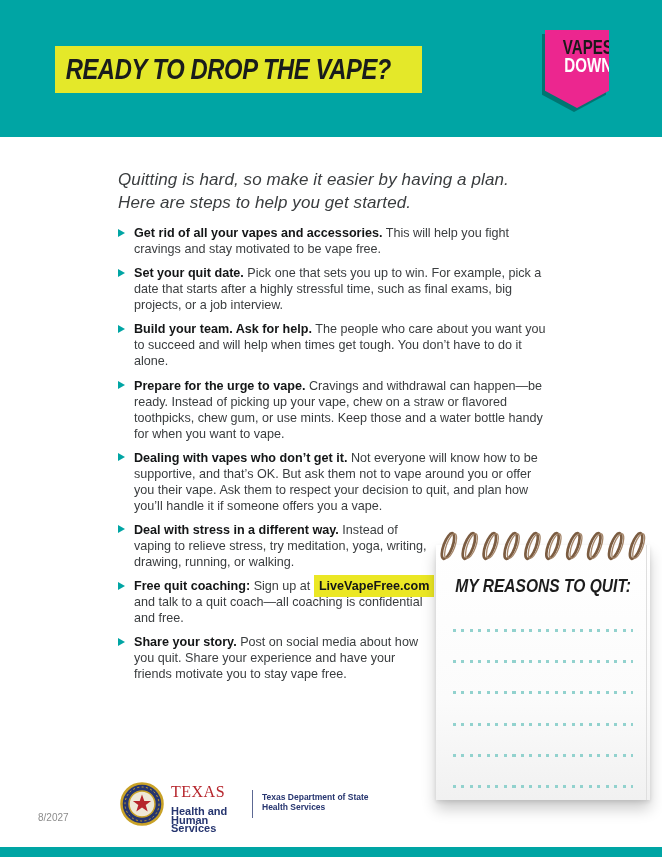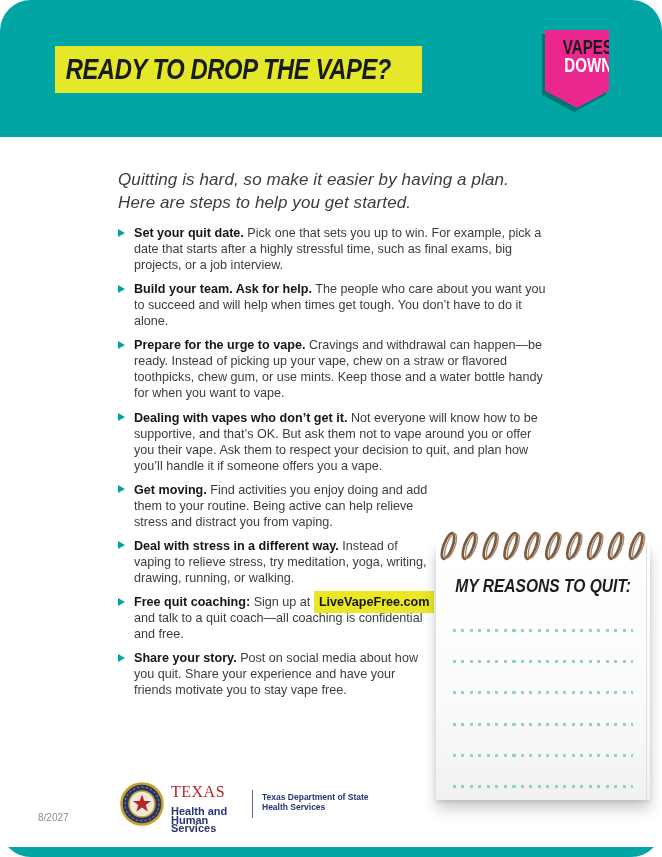--- a/index.html
+++ b/index.html
@@ -1,19 +1,19 @@
 <!DOCTYPE html>
 <html><head>
 <meta charset="utf-8">
 <style>
   * { margin:0; padding:0; box-sizing:border-box; }
   html,body { background:#ffffff; }
   .page {
     position:relative; width:662px; height:857px; background:#ffffff;
-    overflow:hidden; font-family:"Liberation Sans", sans-serif;border-radius:31px;
+    overflow:hidden; font-family:"Liberation Sans", sans-serif;
   }
 
   
   .top-band { position:absolute; top:0; left:0; width:662px; height:137px; background:#00A5A4; }
   .title-box {
     position:absolute; left:55px; top:46px; width:367px; height:47px;
     background:#E4E829; display:flex; align-items:center;
   }
   .title-text {
     font-weight:bold; font-style:italic; font-size:29px; color:#191C1C;
@@ -106,25 +106,25 @@
       </div>
     </div>
   </header>
 
   <main class="main">
     <p class="intro">
       <span>Quitting is hard, so make it easier by having a plan.</span><br>
       <span>Here are steps to help you get started.</span>
     </p>
     <div id="tips">
+        <div class="tip"><span class="tri"></span><span class="lead">Get rid of all your vapes and accessories.</span> <span>This will help you fight cravings and stay motivated to be vape free.</span></div>
         <div class="tip"><span class="tri"></span><span class="lead">Set your quit date.</span> <span>Pick one that sets you up to win. For example, pick a date that starts after a highly stressful time, such as final exams, big projects, or a job interview.</span></div>
         <div class="tip"><span class="tri"></span><span class="lead">Build your team. Ask for help.</span> <span>The people who care about you want you to succeed and will help when times get tough. You don’t have to do it alone.</span></div>
         <div class="tip"><span class="tri"></span><span class="lead">Prepare for the urge to vape.</span> <span>Cravings and withdrawal can happen—be ready. Instead of picking up your vape, chew on a straw or flavored toothpicks, chew gum, or use mints. Keep those and a water bottle handy for when you want to vape.</span></div>
         <div class="tip"><span class="tri"></span><span class="lead">Dealing with vapes who don’t get it.</span> <span>Not everyone will know how to be supportive, and that’s OK. But ask them not to vape around you or offer you their vape. Ask them to respect your decision to quit, and plan how you’ll handle it if someone offers you a vape.</span></div>
-        <div class="tip narrow"><span class="tri"></span><span class="lead">Get moving.</span> <span>Find activities you enjoy doing and add them to your routine. Being active can help relieve stress and distract you from vaping.</span></div>
         <div class="tip narrow"><span class="tri"></span><span class="lead">Deal with stress in a different way.</span> <span>Instead of vaping to relieve stress, try meditation, yoga, writing, drawing, running, or walking.</span></div>
         <div class="tip narrow"><span class="tri"></span><span class="lead">Free quit coaching:</span> <span>Sign up at</span> <span class="hl">LiveVapeFree.com</span> <span>and talk to a quit coach—all coaching is confidential and free.</span></div>
         <div class="tip narrow"><span class="tri"></span><span class="lead">Share your story.</span> <span>Post on social media about how you quit. Share your experience and have your friends motivate you to stay vape free.</span></div>
       </div>
   </main>
 
   <aside class="notepad">
     <svg id="spirals" class="spirals" viewBox="0 0 210 40">
         <ellipse cx="10" cy="18" rx="4.4" ry="13.5" fill="none" stroke="#7B5C41" stroke-width="2.7" transform="rotate(20 10 18)"></ellipse>
         <ellipse cx="12.6" cy="18" rx="4.2" ry="13" fill="none" stroke="#A5866A" stroke-width="1.3" transform="rotate(20 12.6 18)"></ellipse>

